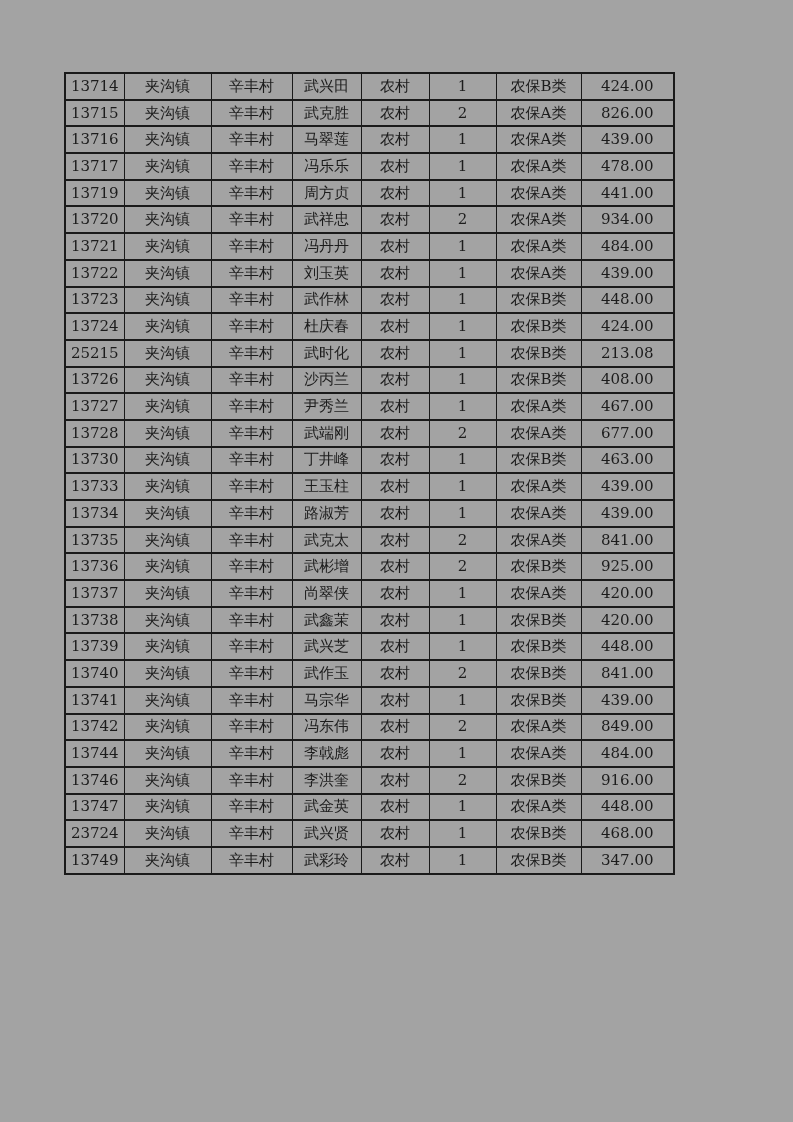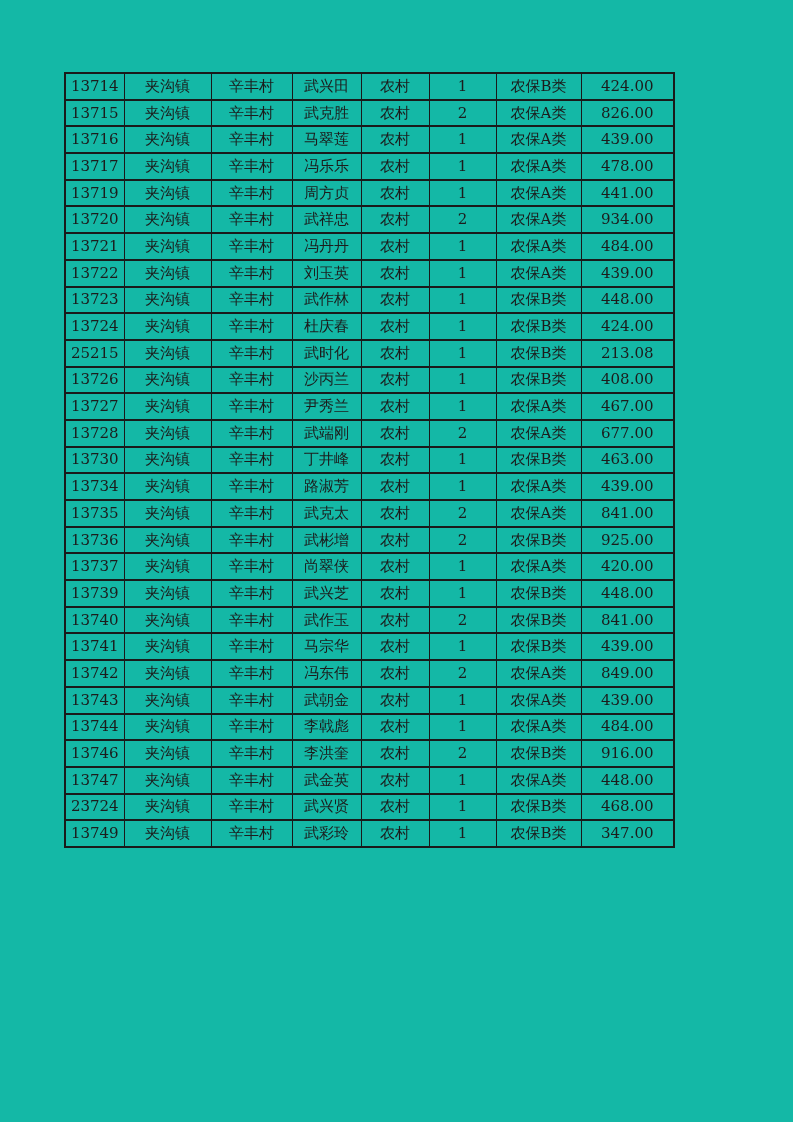--- a/index.html
+++ b/index.html
@@ -8,21 +8,21 @@
     background: #ffffff;
     width: 793px;
     height: 1122px;
     overflow: hidden;
     font-family: "DejaVu Serif", "Liberation Serif", serif;
   }
   .page {
     position: relative;
     width: 793px;
     height: 1122px;
-    background: #14b8a6;
+    background: #a3a3a3;
   }
   .sheet {
     position: absolute;
     left: 64px;
     top: 72px;
   }
   table.roster {
     border-collapse: collapse;
     table-layout: fixed;
     border: 2px solid #1a1a1a;
@@ -213,20 +213,30 @@
             <td>13730</td>
             <td>夹沟镇</td>
             <td>辛丰村</td>
             <td>丁井峰</td>
             <td>农村</td>
             <td>1</td>
             <td>农保B类</td>
             <td>463.00</td>
           </tr>
           <tr>
+            <td>13733</td>
+            <td>夹沟镇</td>
+            <td>辛丰村</td>
+            <td>王玉柱</td>
+            <td>农村</td>
+            <td>1</td>
+            <td>农保A类</td>
+            <td>439.00</td>
+          </tr>
+          <tr>
             <td>13734</td>
             <td>夹沟镇</td>
             <td>辛丰村</td>
             <td>路淑芳</td>
             <td>农村</td>
             <td>1</td>
             <td>农保A类</td>
             <td>439.00</td>
           </tr>
           <tr>
@@ -253,20 +263,30 @@
             <td>13737</td>
             <td>夹沟镇</td>
             <td>辛丰村</td>
             <td>尚翠侠</td>
             <td>农村</td>
             <td>1</td>
             <td>农保A类</td>
             <td>420.00</td>
           </tr>
           <tr>
+            <td>13738</td>
+            <td>夹沟镇</td>
+            <td>辛丰村</td>
+            <td>武鑫茉</td>
+            <td>农村</td>
+            <td>1</td>
+            <td>农保B类</td>
+            <td>420.00</td>
+          </tr>
+          <tr>
             <td>13739</td>
             <td>夹沟镇</td>
             <td>辛丰村</td>
             <td>武兴芝</td>
             <td>农村</td>
             <td>1</td>
             <td>农保B类</td>
             <td>448.00</td>
           </tr>
           <tr>
@@ -291,30 +311,20 @@
           </tr>
           <tr>
             <td>13742</td>
             <td>夹沟镇</td>
             <td>辛丰村</td>
             <td>冯东伟</td>
             <td>农村</td>
             <td>2</td>
             <td>农保A类</td>
             <td>849.00</td>
-          </tr>
-          <tr>
-            <td>13743</td>
-            <td>夹沟镇</td>
-            <td>辛丰村</td>
-            <td>武朝金</td>
-            <td>农村</td>
-            <td>1</td>
-            <td>农保A类</td>
-            <td>439.00</td>
           </tr>
           <tr>
             <td>13744</td>
             <td>夹沟镇</td>
             <td>辛丰村</td>
             <td>李戟彪</td>
             <td>农村</td>
             <td>1</td>
             <td>农保A类</td>
             <td>484.00</td>

